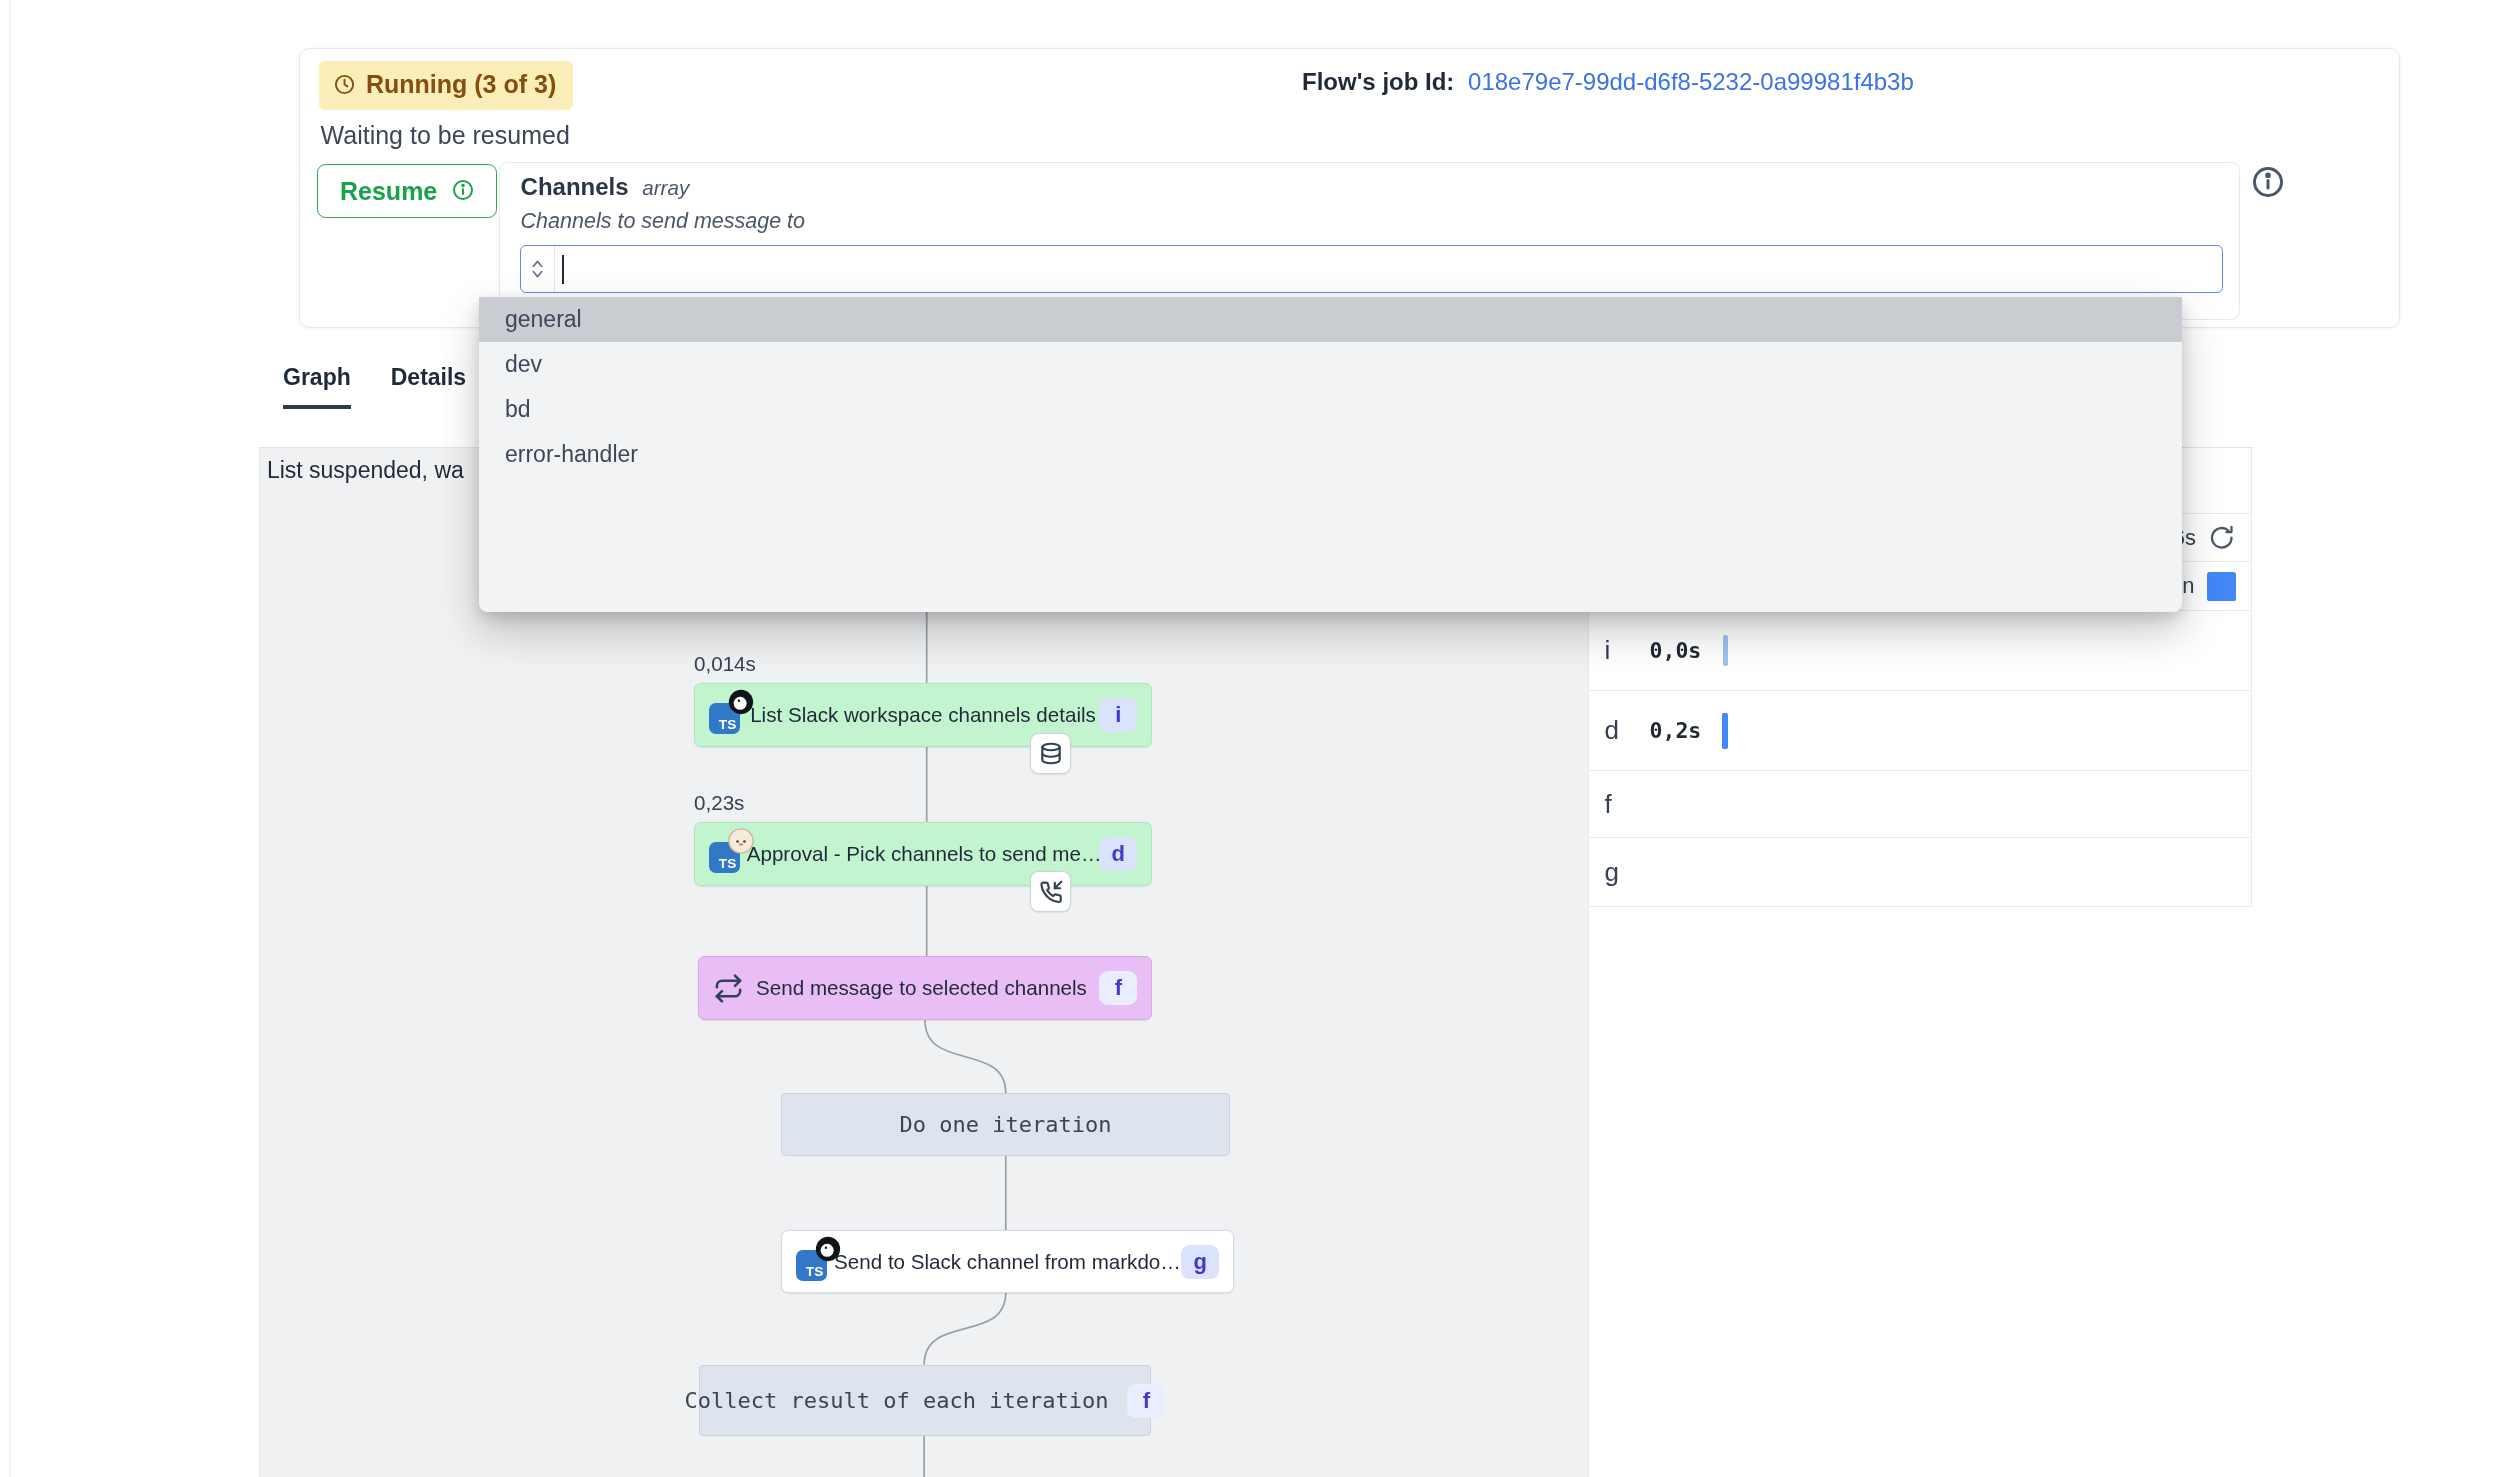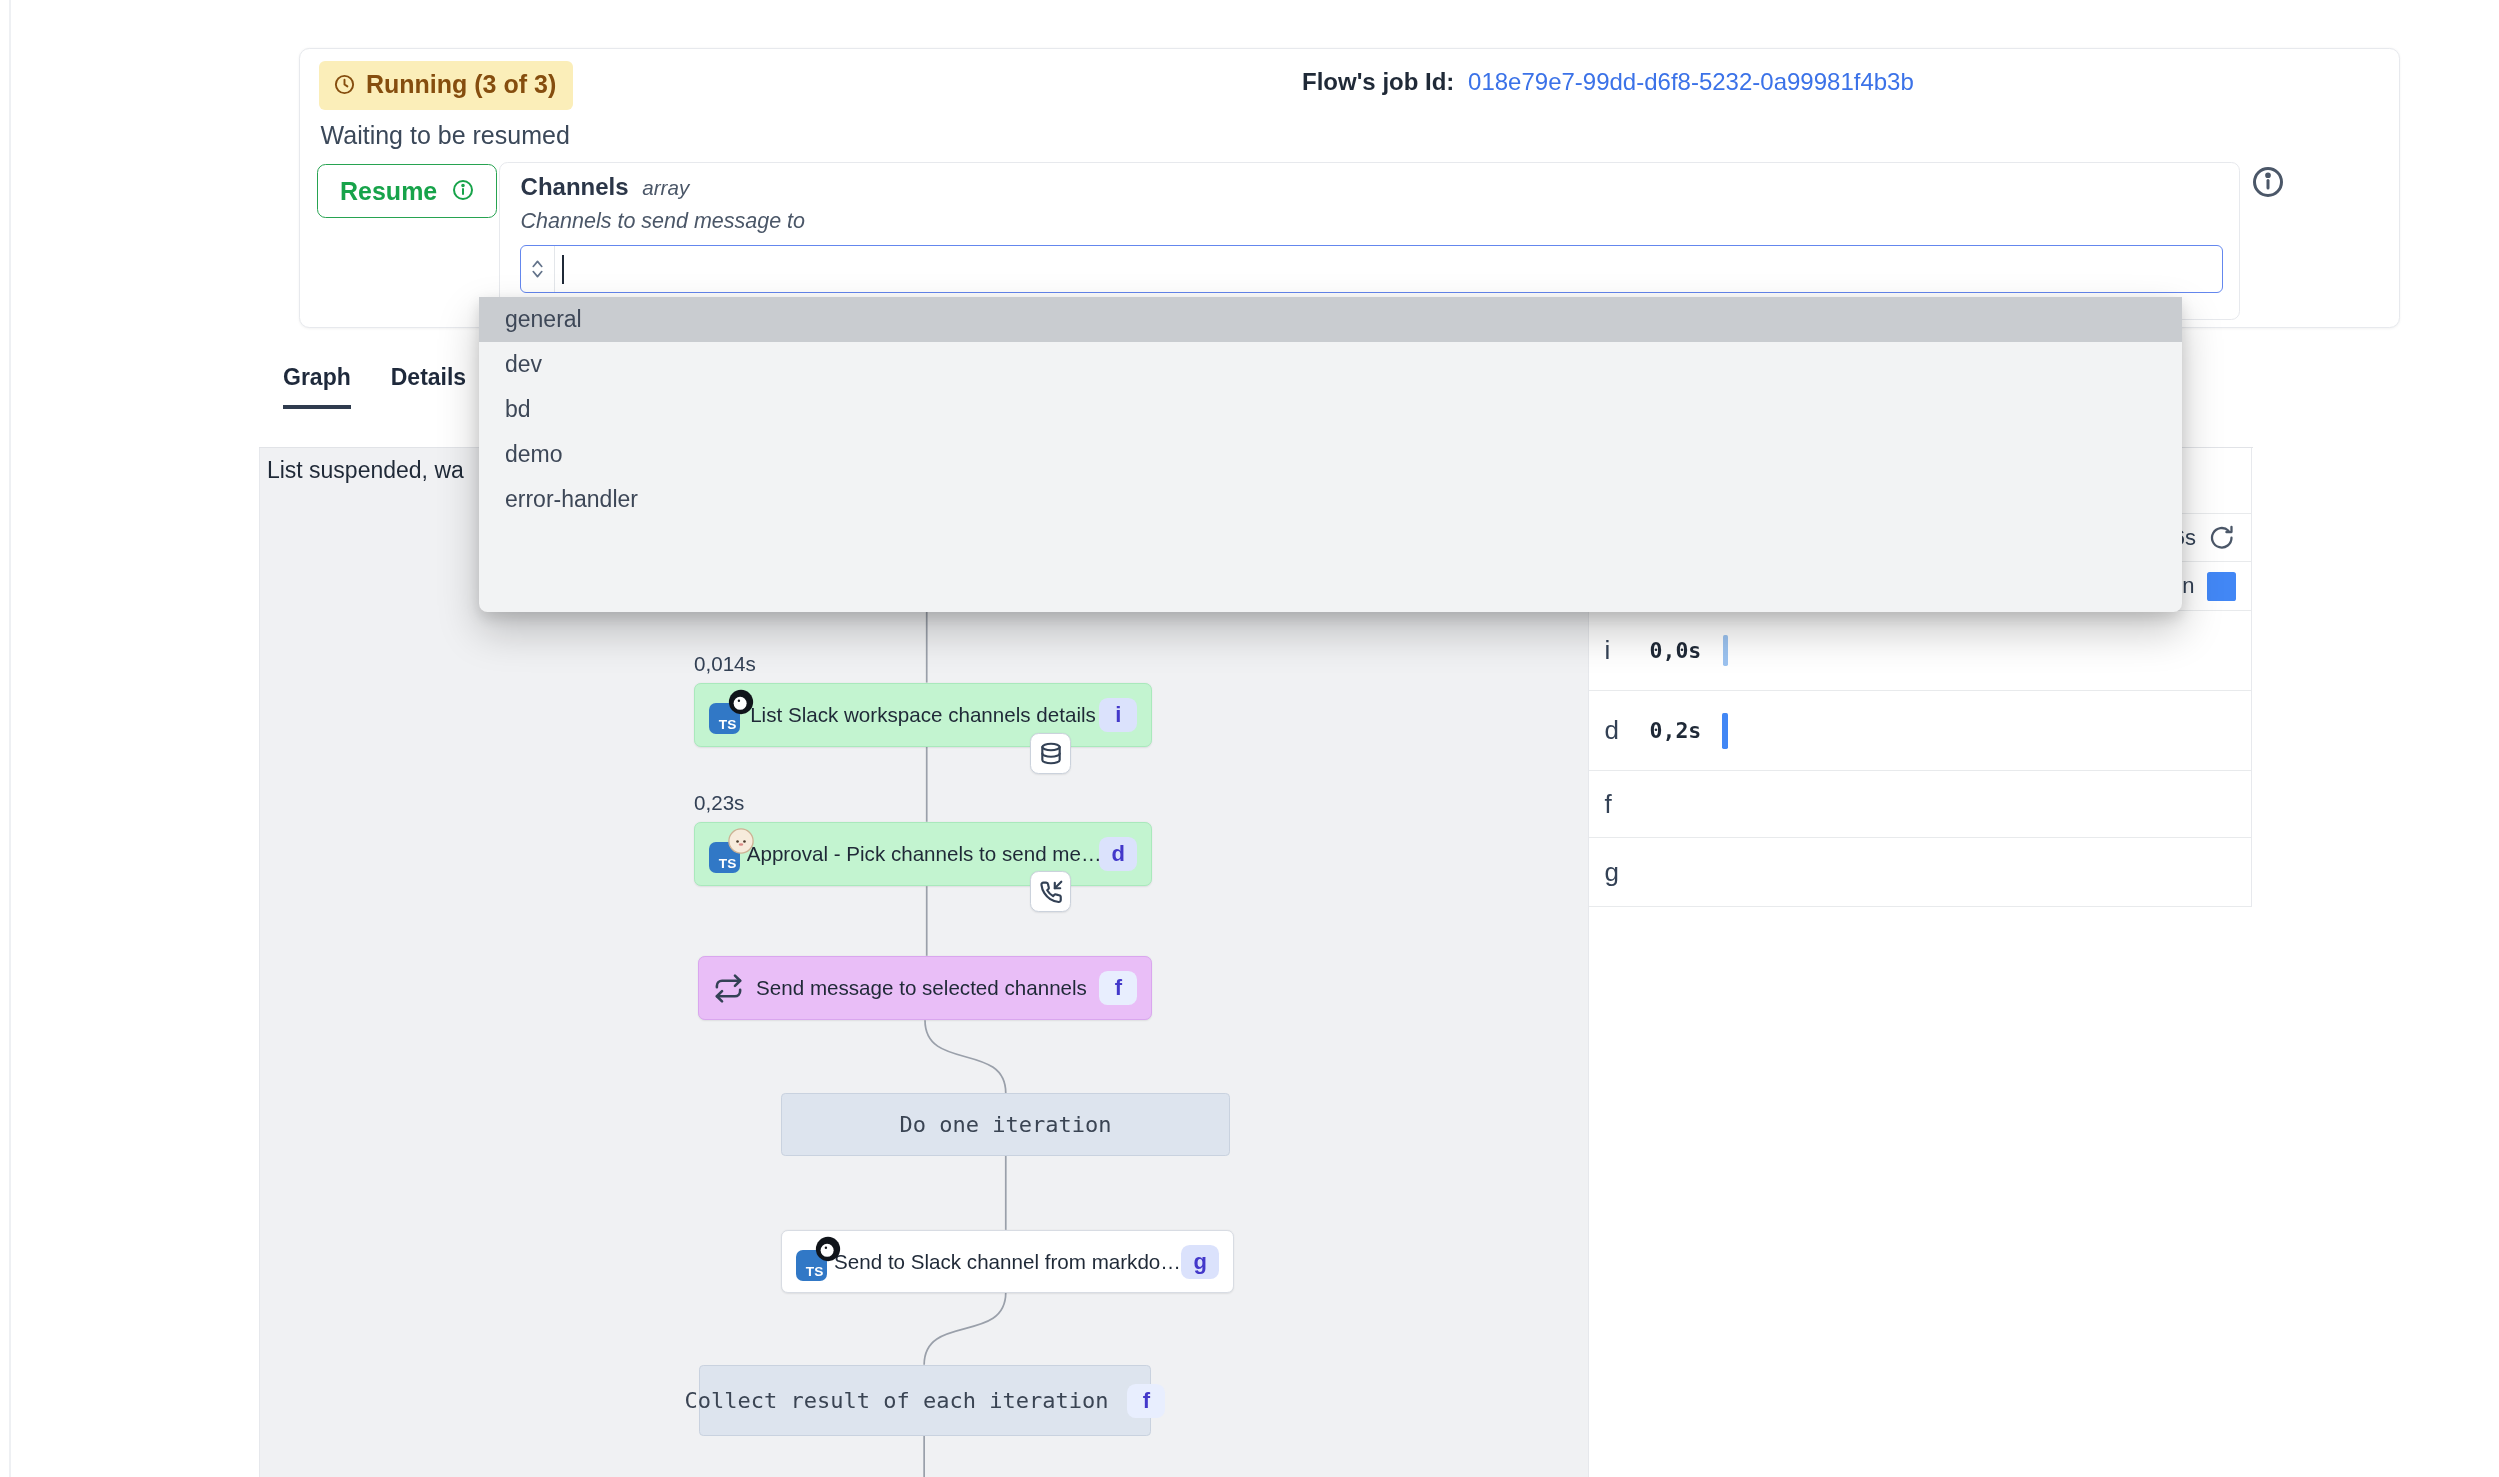--- a/index.html
+++ b/index.html
@@ -312,16 +312,15 @@
         <span class="tl-step-id">g</span>
       </div>
     </div>
   </div>
 </div>
 
 <div class="abs dropdown">
   <div class="dd-item highlighted">general</div>
   <div class="dd-item">dev</div>
   <div class="dd-item">bd</div>
-  <div class="dd-item">demo</div>
   <div class="dd-item">error-handler</div>
 </div>
 
 
 </body></html>

